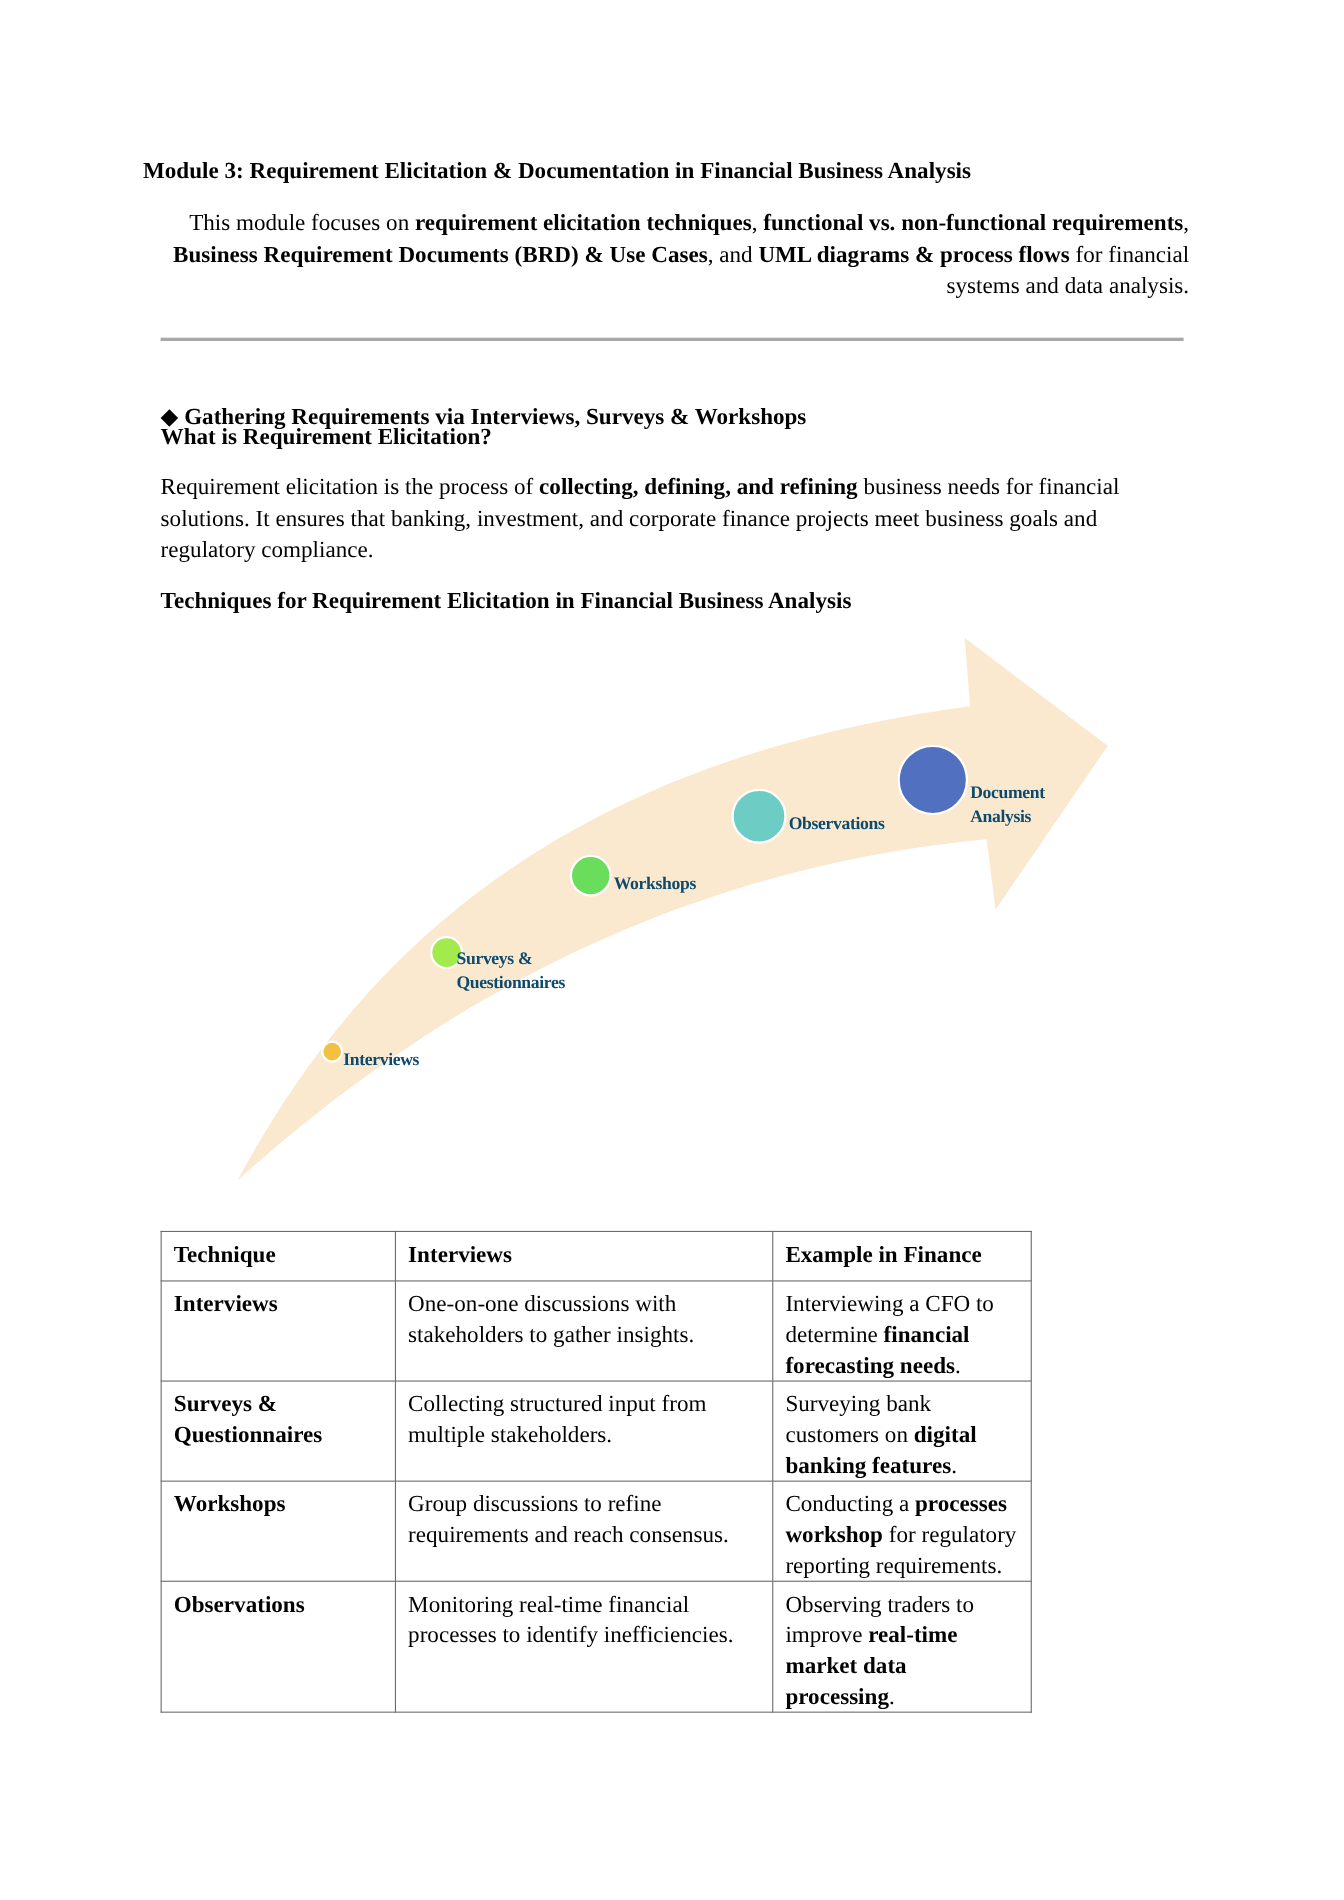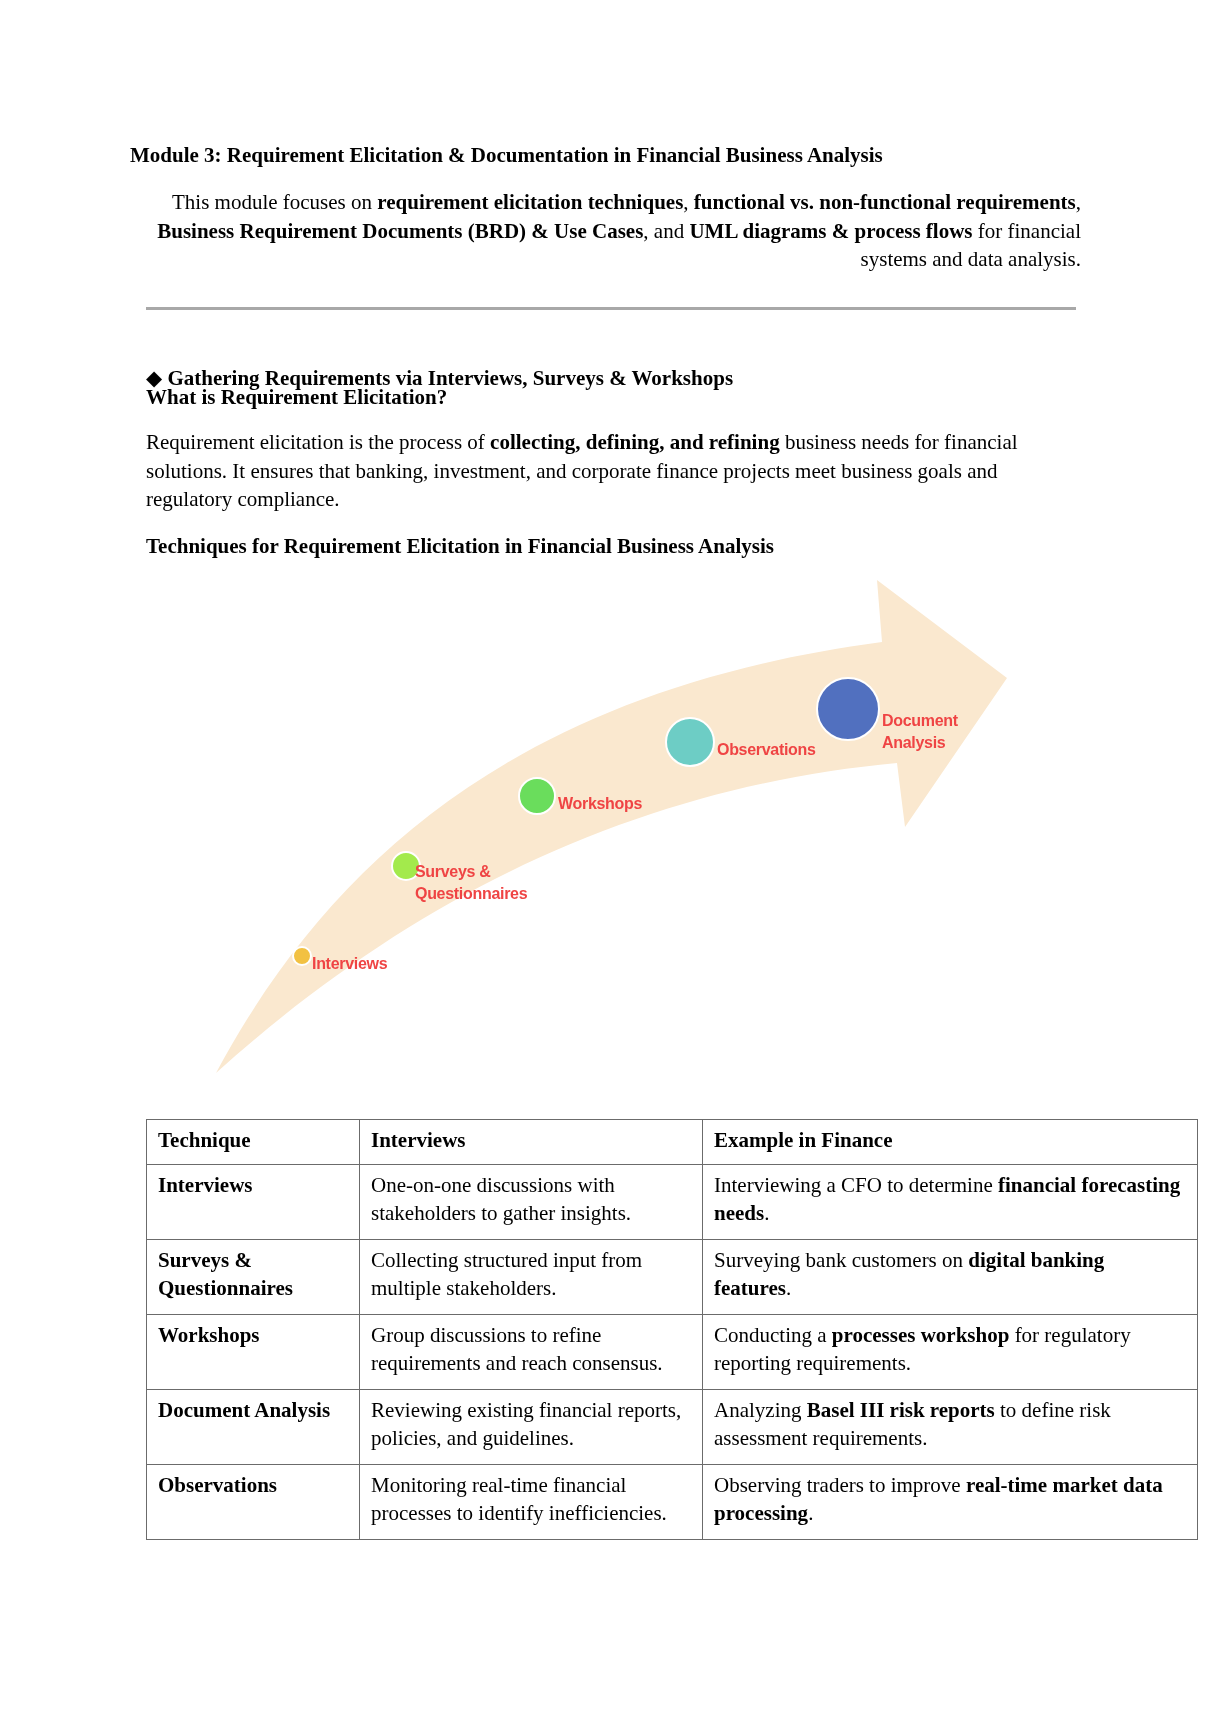--- a/index.html
+++ b/index.html
@@ -8,23 +8,23 @@
   .abs { position: absolute; }
   .title { left: 130px; top: 143px; font-size: 21px; font-weight: bold; white-space: nowrap; }
   .intro { left: 146px; top: 188px; width: 935px; font-size: 21px; line-height: 28.5px; text-align: right; }
   .rule { left: 146px; top: 307px; width: 930px; height: 3px; background: #a8a8a8; }
   .h2 { left: 146px; top: 340px; font-size: 21px; font-weight: bold; white-space: nowrap; margin-top: 25px; }
   .h3a { left: 146px; top: 385px; font-size: 21px; font-weight: bold; white-space: nowrap; text-align: right; }
   .para { left: 146px; top: 428px; width: 935px; font-size: 21px; line-height: 28.5px; }
   .h3b { left: 146px; top: 534px; font-size: 21px; font-weight: bold; white-space: nowrap; }
   b { font-weight: bold; }
   .diagram { left: 0; top: 0; width: 1222px; height: 1100px; pointer-events: none; }
-  .lbl { position: absolute; font-family: Liberation Sans, sans-serif;
-         font-weight: bold; font-size: 16px; line-height: 22px; color: #ef4444; white-space: nowrap; letter-spacing: -0.3px; }
-  table.tech { position: absolute; left: 146px; top: 1119px; width: 1052px;
+  .lbl { position: absolute; font-family: Liberation Serif, serif;
+         font-weight: bold; font-size: 16px; line-height: 22px; color: #0c4a6e; white-space: nowrap; letter-spacing: -0.3px; }
+  table.tech { position: absolute; left: 146px; top: 1119px; width: 792px;
                border-collapse: collapse; font-size: 21px; line-height: 28px; }
   table.tech td, table.tech th { border: 1.5px solid #6b6b6b; vertical-align: top;
                text-align: left; padding: 6px 11px 0 11px; }
   table.tech th { font-weight: bold; height: 38px; }
   table.tech tr.row td { height: 68px; }
   .c1 { width: 190px; }
   .c2 { width: 320px; }
 </style>
 </head>
 <body>
@@ -86,23 +86,18 @@
       <td><b>Surveys &amp; Questionnaires</b></td>
       <td>Collecting structured input from multiple stakeholders.</td>
       <td><span>Surveying bank customers on </span><b>digital banking features</b><span>.</span></td>
     </tr>
     <tr class="row">
       <td><b>Workshops</b></td>
       <td>Group discussions to refine requirements and reach consensus.</td>
       <td><span>Conducting a </span><b>processes workshop</b><span> for regulatory reporting requirements.</span></td>
     </tr>
     <tr class="row">
-      <td><b>Document Analysis</b></td>
-      <td>Reviewing existing financial reports, policies, and guidelines.</td>
-      <td><span>Analyzing </span><b>Basel III risk reports</b><span> to define risk assessment requirements.</span></td>
-    </tr>
-    <tr class="row">
       <td><b>Observations</b></td>
       <td>Monitoring real-time financial processes to identify inefficiencies.</td>
       <td><span>Observing traders to improve </span><b>real-time market data processing</b><span>.</span></td>
     </tr>
   </tbody>
 </table>
 
 </body></html>

